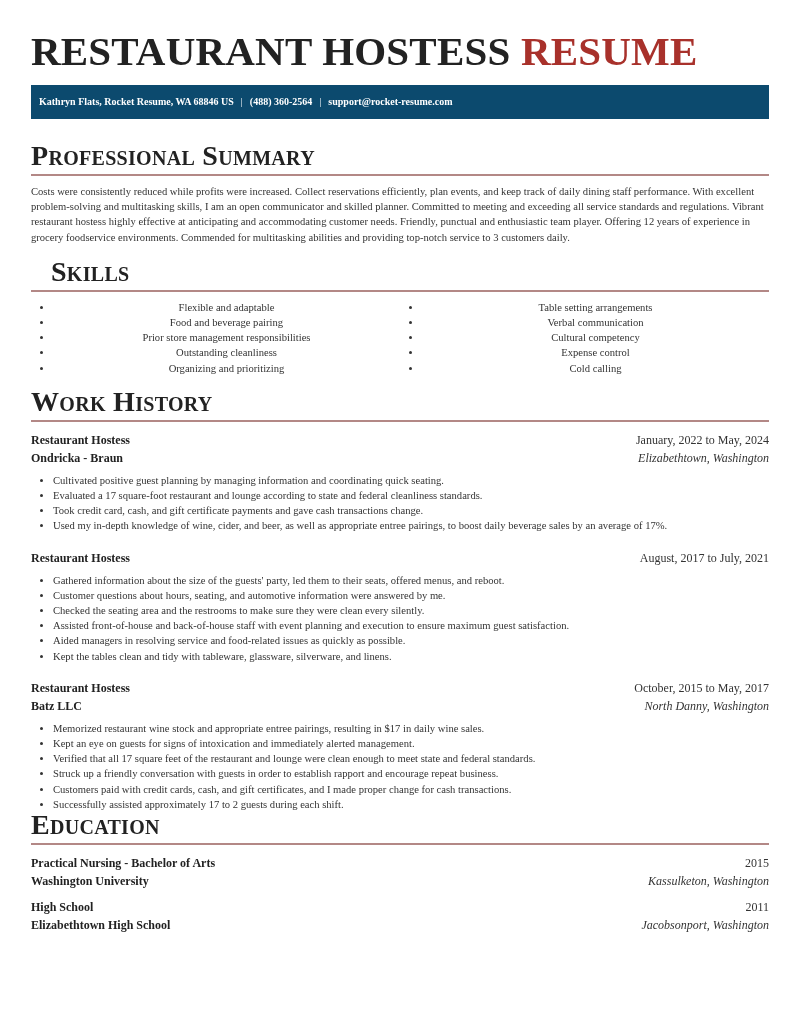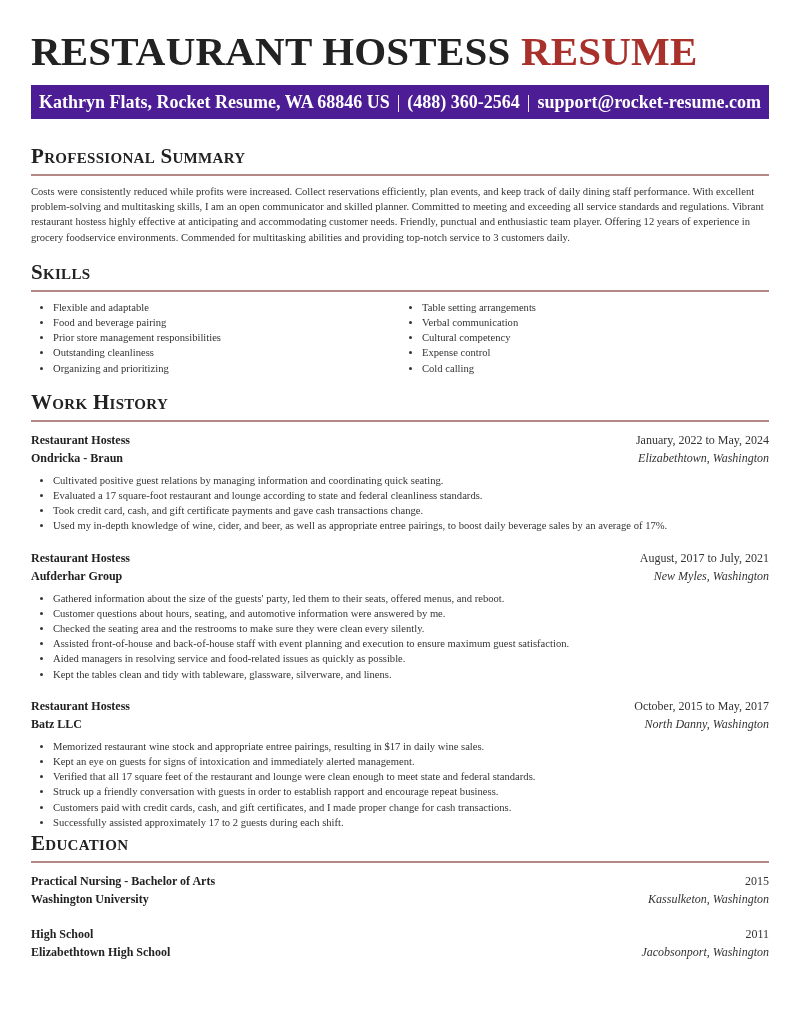--- a/index.html
+++ b/index.html
@@ -11,56 +11,56 @@
   .page { position: relative; padding: 0 31px; }
   .title {
     margin: 0; padding-top: 28px;
     font-size: 41px; font-weight: bold; line-height: 46px;
     letter-spacing: 0.2px; color: #222222;
     white-space: nowrap;
   }
   .title .accent { color: #a8312b; }
   .contact-bar {
     margin-top: 11px;
-    height: 34px; background: #4c1d95; color: #ffffff;
-    font-size: 18px; font-weight: bold; line-height: 34px;
+    height: 34px; background: #0c4a6e; color: #ffffff;
+    font-size: 10px; font-weight: bold; line-height: 34px;
     padding-left: 8px; white-space: nowrap;
   }
   .contact-bar .sep { padding: 0 7px; font-weight: normal; }
   .section-title {
-    margin: 0; font-size: 21px; font-weight: bold;
+    margin: 0; font-size: 28px; font-weight: bold;
     font-variant: small-caps; letter-spacing: 0.3px; color: #222;
     line-height: 26px;
   }
   .rule { height: 2px; background: #b38886; margin-top: 5px; }
   .summary-title { margin-top: 24px; }
   .summary-text {
     margin: 8px 0 0 0; font-size: 10.6px; line-height: 15.2px; color: #333;
   }
-  .skills-title { margin-top: 14px; }
+  .skills-title { margin-top: 14px; margin-left: 20px; }
   .skills {
     display: flex; margin-top: 8px;
   }
-  .skills ul { margin: 0; padding: 0 0 0 22px; list-style: disc; width: 363px; }
+  .skills ul { margin: 0; padding: 0 0 0 22px; list-style: disc; width: 363px; text-align: center; }
   .skills li { font-size: 10.6px; line-height: 15.2px; color: #333; }
   .work-title { margin-top: 13px; }
   .job { margin-top: 9px; }
   .job + .job { margin-top: 15px; }
   .row {
     display: flex; justify-content: space-between; align-items: baseline;
     font-size: 12px; line-height: 18px;
   }
   .row .left { font-weight: bold; color: #222; }
   .row .right { color: #333; }
   .row .right.italic { font-style: italic; }
   .bullets { margin: 6px 0 0 0; padding: 0 0 0 22px; list-style: disc; }
   .bullets li { font-size: 10.6px; line-height: 15.2px; color: #333; }
   .edu-title { }
   .edu { margin-top: 9px; }
-  .edu + .edu { margin-top: 17px; }
+  .edu + .edu { margin-top: 8px; }
 </style>
 </head>
 <body>
 
 <div class="page">
 
   <h1 class="title"><span>RESTAURANT HOSTESS</span> <span class="accent">RESUME</span></h1>
 
   <div class="contact-bar">
     <span>Kathryn Flats, Rocket Resume, WA 68846 US</span><span class="sep">|</span><span>(488) 360-2564</span><span class="sep">|</span><span>support@rocket-resume.com</span>
@@ -100,35 +100,31 @@
     <div class="job">
       <div class="row">
         <span class="left">Restaurant Hostess</span>
         <span class="right">January, 2022 to May, 2024</span>
       </div>
       <div class="row">
         <span class="left">Ondricka - Braun</span>
         <span class="right italic">Elizabethtown, Washington</span>
       </div>
       <ul class="bullets">
-        <li>Cultivated positive guest relations by managing information and coordinating quick seating.</li>
+        <li>Cultivated positive guest planning by managing information and coordinating quick seating.</li>
         <li>Evaluated a 17 square-foot restaurant and lounge according to state and federal cleanliness standards.</li>
         <li>Took credit card, cash, and gift certificate payments and gave cash transactions change.</li>
         <li>Used my in-depth knowledge of wine, cider, and beer, as well as appropriate entree pairings, to boost daily beverage sales by an average of 17%.</li>
       </ul>
     </div>
 
     <div class="job">
       <div class="row">
         <span class="left">Restaurant Hostess</span>
         <span class="right">August, 2017 to July, 2021</span>
-      </div>
-      <div class="row">
-        <span class="left">Aufderhar Group</span>
-        <span class="right italic">New Myles, Washington</span>
       </div>
       <ul class="bullets">
         <li>Gathered information about the size of the guests' party, led them to their seats, offered menus, and reboot.</li>
         <li>Customer questions about hours, seating, and automotive information were answered by me.</li>
         <li>Checked the seating area and the restrooms to make sure they were clean every silently.</li>
         <li>Assisted front-of-house and back-of-house staff with event planning and execution to ensure maximum guest satisfaction.</li>
         <li>Aided managers in resolving service and food-related issues as quickly as possible.</li>
         <li>Kept the tables clean and tidy with tableware, glassware, silverware, and linens.</li>
       </ul>
     </div>

